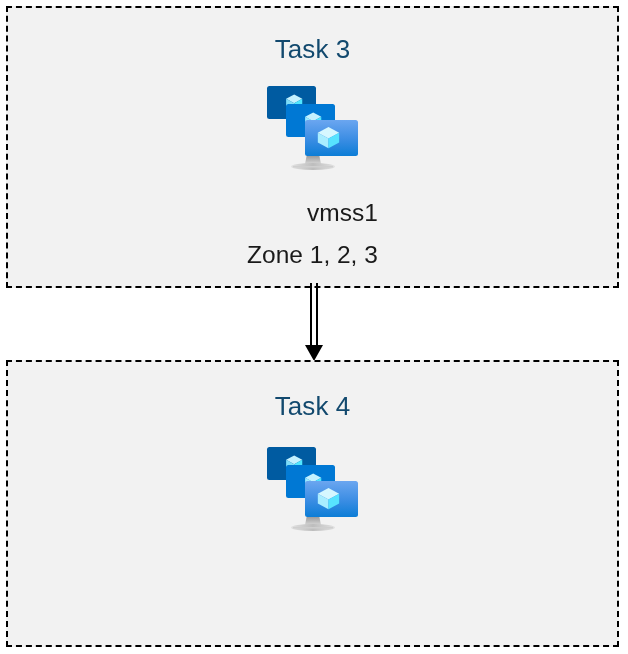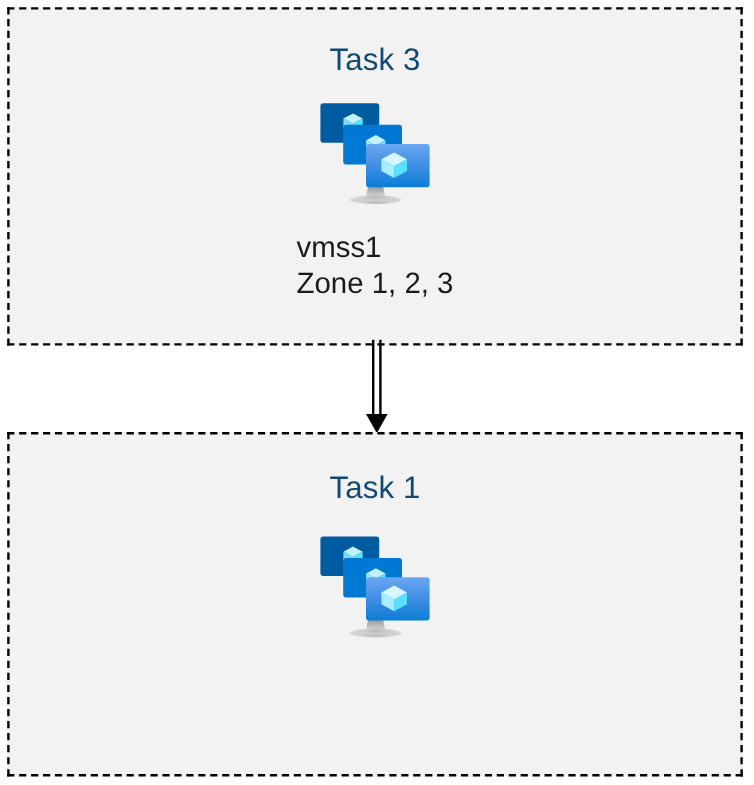--- a/index.html
+++ b/index.html
@@ -56,22 +56,22 @@
     text-align: center;
     user-select: none;
   }
 
   #task-box-3 .task-title { margin-top: 28px; }
   #task-box-4 .task-title { margin-top: 31px; }
 
   .caption {
     color: #1A1A1A;
     font-size: 24.5px;
-    line-height: 30px;
-    text-align: left;
+    line-height: 42px;
+    text-align: right;
     white-space: pre-line;
     user-select: none;
   }
 
   #task-3-caption { margin-top: 14px; }
   #task-4-caption { margin-top: 28px; }
 
   
   .vmss-icon {
     position: relative;
@@ -158,21 +158,21 @@
 
       <rect x="12" y="0" width="2" height="64" fill="#000000"></rect>
       <rect x="18" y="0" width="2" height="64" fill="#000000"></rect>
 
       <path d="M7 62 L25 62 L16 78 Z" fill="#000000"></path>
     </svg>
   </div>
 
   <div class="task-box" id="task-box-4">
 
-    <div class="task-title">Task 1</div>
+    <div class="task-title">Task 4</div>
 
     <div class="vmss-icon">
       <svg width="100" height="96" viewBox="0 0 100 96" xmlns="http://www.w3.org/2000/svg">
         <defs>
           <linearGradient id="frontGradB" x1="0" y1="0" x2="0" y2="1">
             <stop offset="0%" stop-color="#6BA6F0"></stop>
             <stop offset="52%" stop-color="#3D8EE4"></stop>
             <stop offset="100%" stop-color="#0C7DD6"></stop>
           </linearGradient>
           <linearGradient id="standGradB" x1="0" y1="0" x2="0" y2="1">

